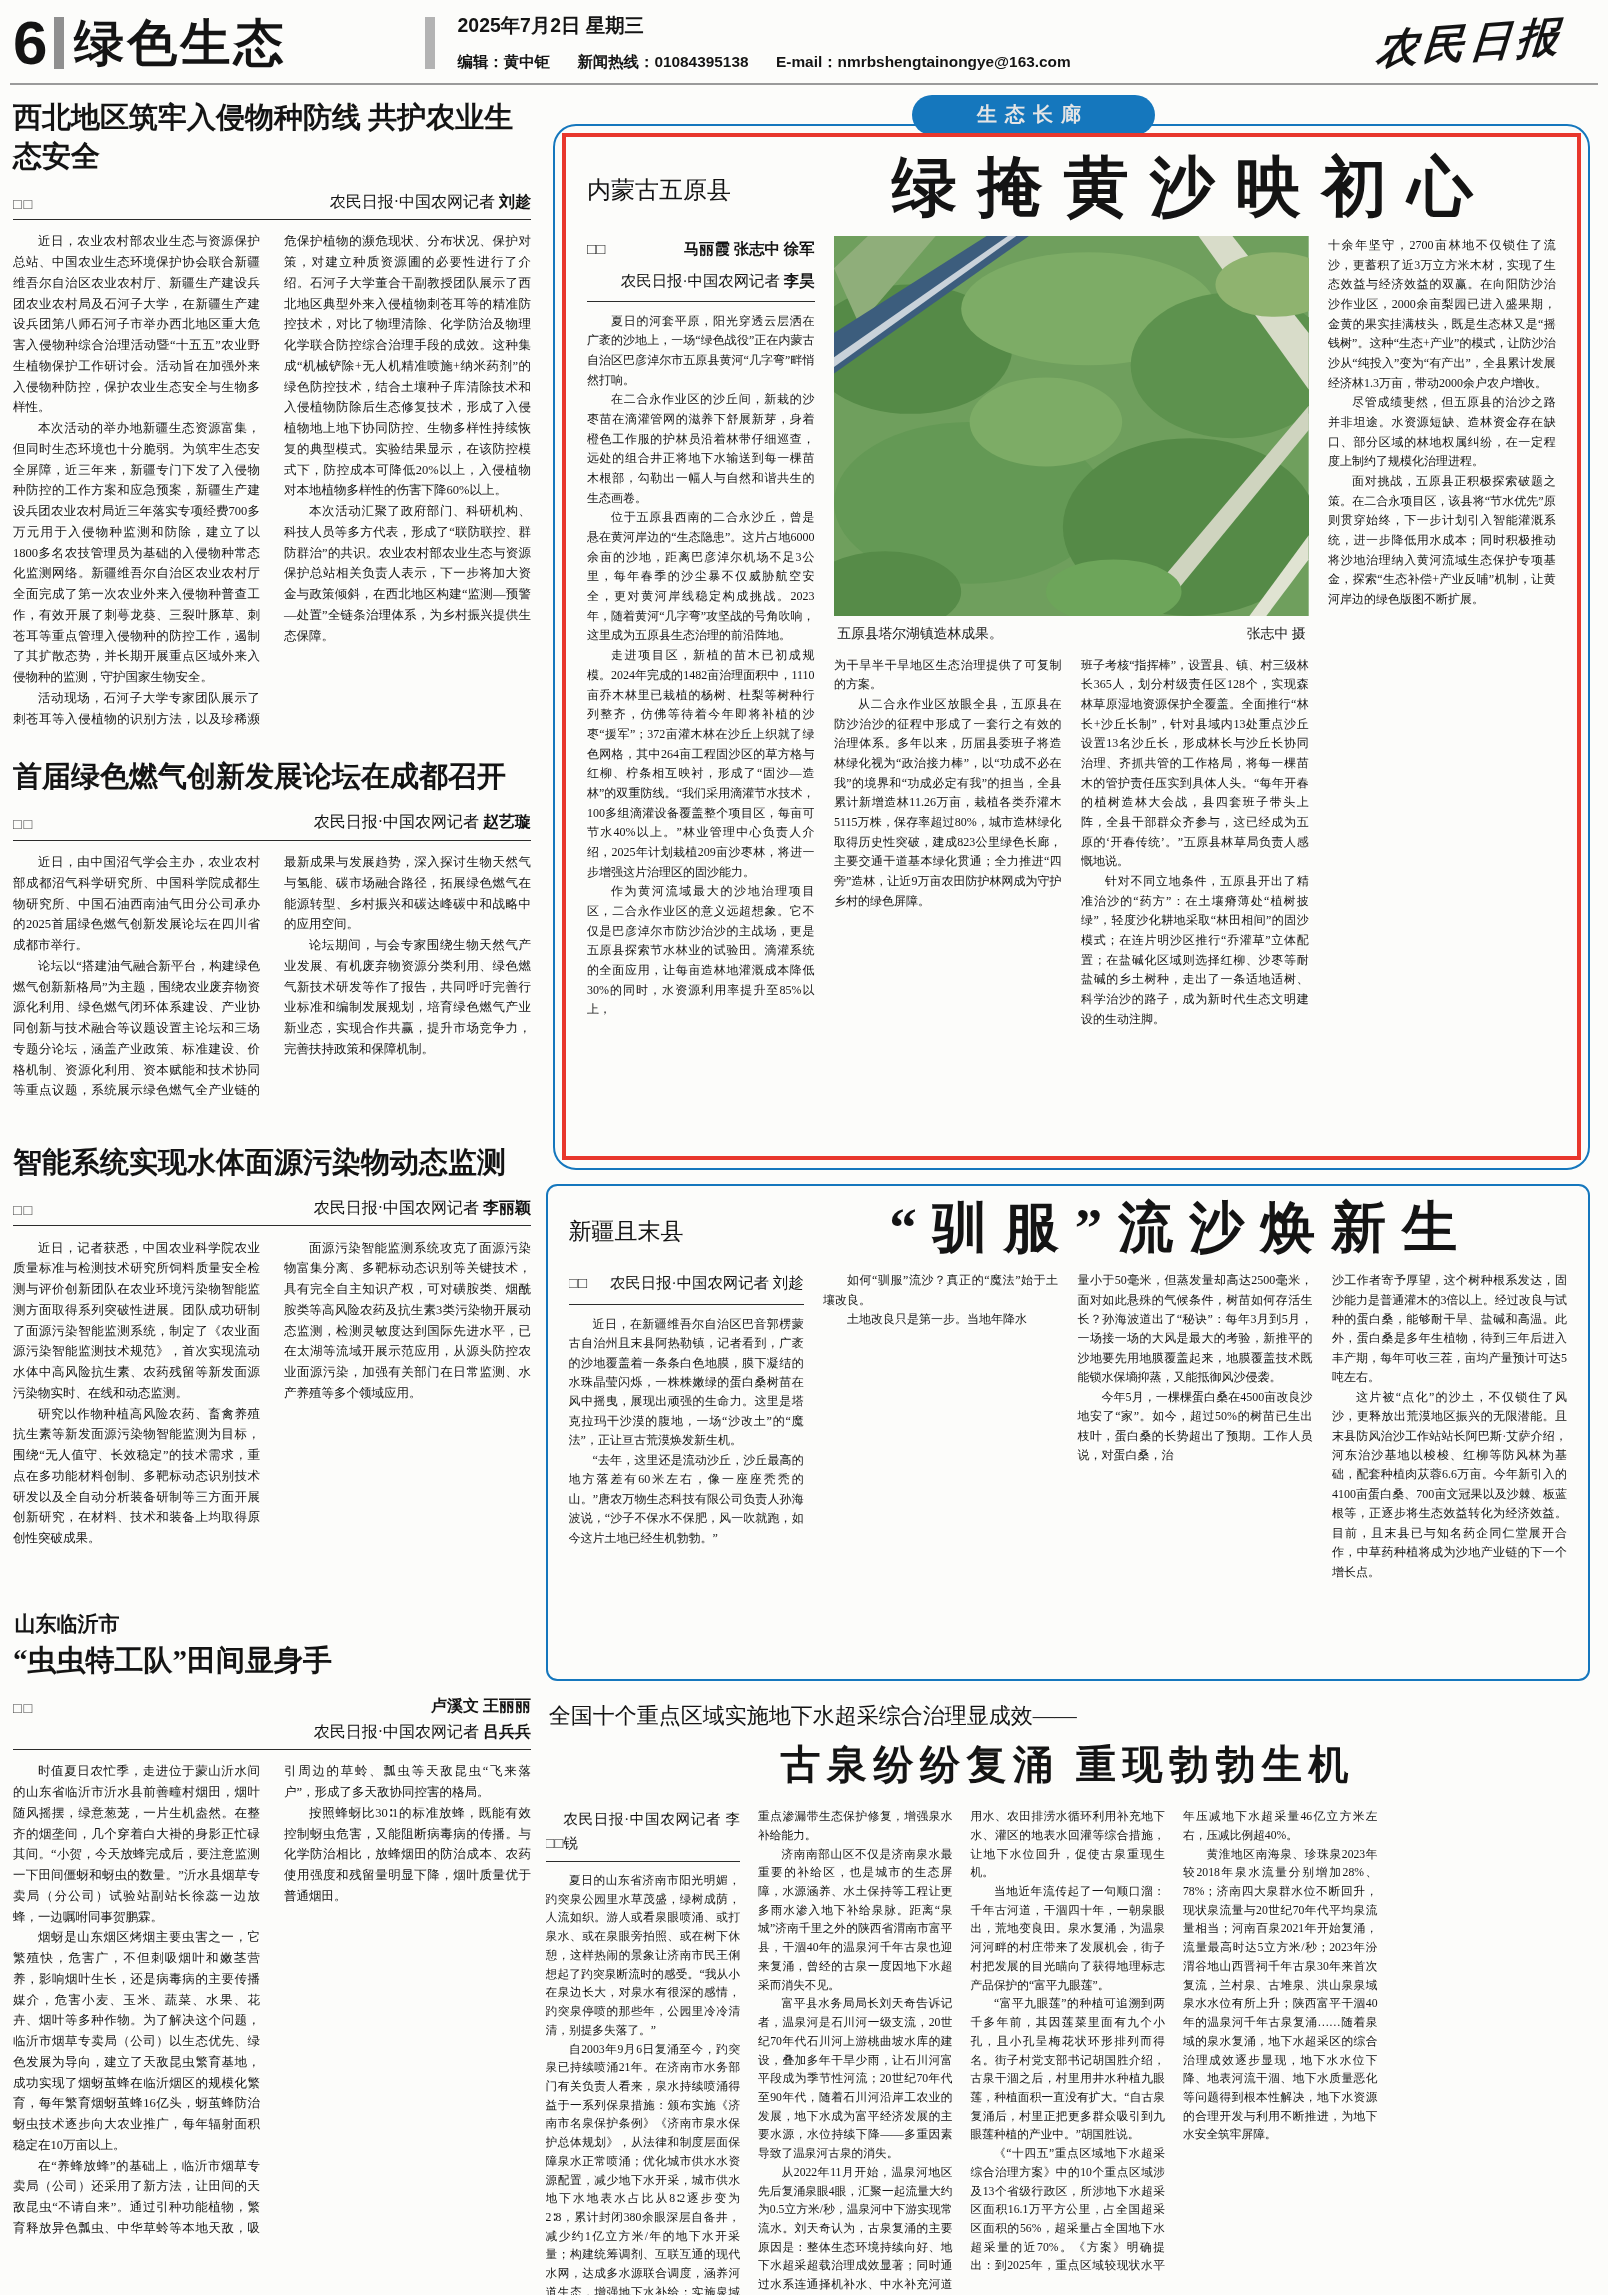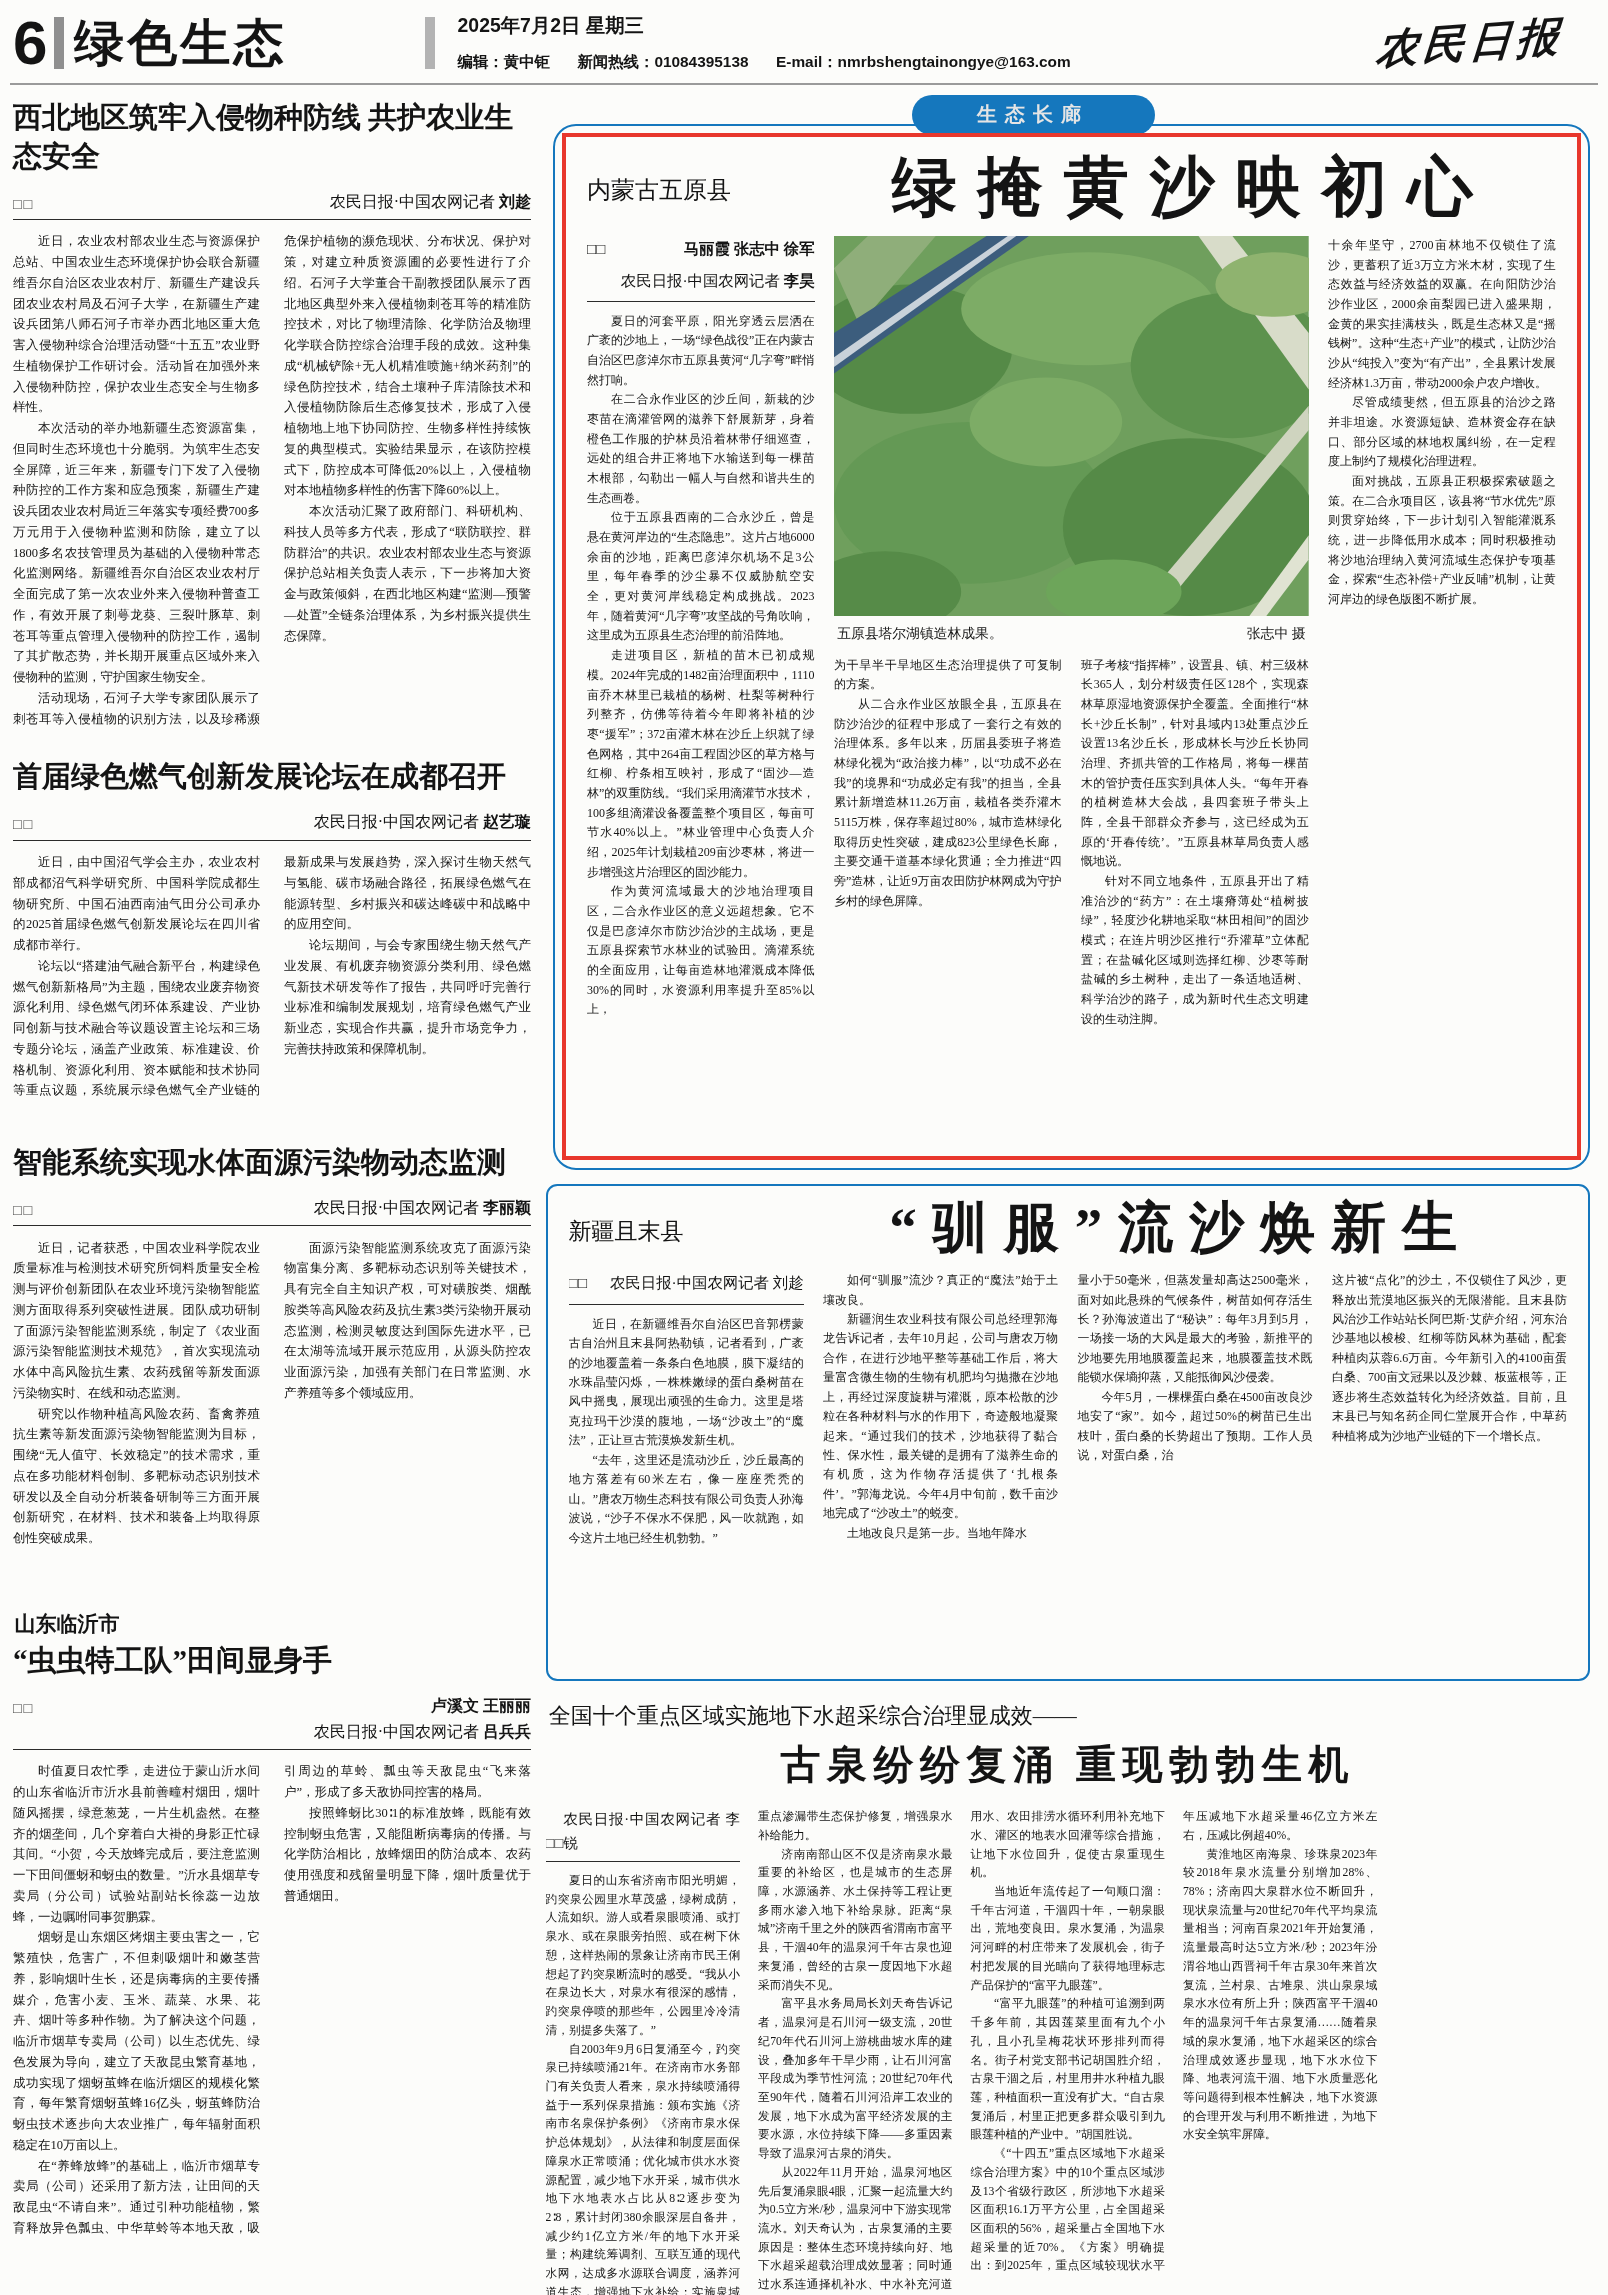--- a/index.html
+++ b/index.html
@@ -260,28 +260,28 @@
                 <span class="name">刘趁</span></span>
               </div>
             </div>
             <div>
                 <p>近日，在新疆维吾尔自治区巴音郭楞蒙古自治州且末县阿热勒镇，记者看到，广袤的沙地覆盖着一条条白色地膜，膜下凝结的水珠晶莹闪烁，一株株嫩绿的蛋白桑树苗在风中摇曳，展现出顽强的生命力。这里是塔克拉玛干沙漠的腹地，一场“沙改土”的“魔法”，正让亘古荒漠焕发新生机。</p>
                 <p>“去年，这里还是流动沙丘，沙丘最高的地方落差有60米左右，像一座座秃秃的山。”唐农万物生态科技有限公司负责人孙海波说，“沙子不保水不保肥，风一吹就跑，如今这片土地已经生机勃勃。”</p>
               </div>
           </div>
           <div class="f-col jbody">
               <p>如何“驯服”流沙？真正的“魔法”始于土壤改良。</p>
-              <p>新疆润生农业科技有限公司总经理郭海龙告诉记者，去年10月起，公司与唐农万物合作，在进行沙地平整等基础工作后，将大量富含微生物的生物有机肥均匀抛撒在沙地上，再经过深度旋耕与灌溉，原本松散的沙粒在各种材料与水的作用下，奇迹般地凝聚起来。“通过我们的技术，沙地获得了黏合性、保水性，最关键的是拥有了滋养生命的有机质，这为作物存活提供了‘扎根条件’。”郭海龙说。今年4月中旬前，数千亩沙地完成了“沙改土”的蜕变。</p>
               <p>土地改良只是第一步。当地年降水</p>
             </div>
           <div class="f-col jbody cont">
               <p>量小于50毫米，但蒸发量却高达2500毫米，面对如此悬殊的气候条件，树苗如何存活生长？孙海波道出了“秘诀”：每年3月到5月，一场接一场的大风是最大的考验，新推平的沙地要先用地膜覆盖起来，地膜覆盖技术既能锁水保墒抑蒸，又能抵御风沙侵袭。</p>
               <p>今年5月，一棵棵蛋白桑在4500亩改良沙地安了“家”。如今，超过50%的树苗已生出枝叶，蛋白桑的长势超出了预期。工作人员说，对蛋白桑，治</p>
             </div>
           <div class="f-col jbody cont">
+              <p>沙工作者寄予厚望，这个树种根系发达，固沙能力是普通灌木的3倍以上。经过改良与试种的蛋白桑，能够耐干旱、盐碱和高温。此外，蛋白桑是多年生植物，待到三年后进入丰产期，每年可收三茬，亩均产量预计可达5吨左右。</p>
               <p>这片被“点化”的沙土，不仅锁住了风沙，更释放出荒漠地区振兴的无限潜能。且末县防风治沙工作站站长阿巴斯·艾萨介绍，河东治沙基地以梭梭、红柳等防风林为基础，配套种植肉苁蓉6.6万亩。今年新引入的4100亩蛋白桑、700亩文冠果以及沙棘、板蓝根等，正逐步将生态效益转化为经济效益。目前，且末县已与知名药企同仁堂展开合作，中草药种植将成为沙地产业链的下一个增长点。</p>
             </div>
         </div>
       </div>
 
       <div class="springs">
         <div class="s-kicker">全国十个重点区域实施地下水超采综合治理显成效——</div>
         <div class="s-headline">古泉纷纷复涌 重现勃勃生机</div>
         <div class="s-body jbody">
           <div class="s-byline">

